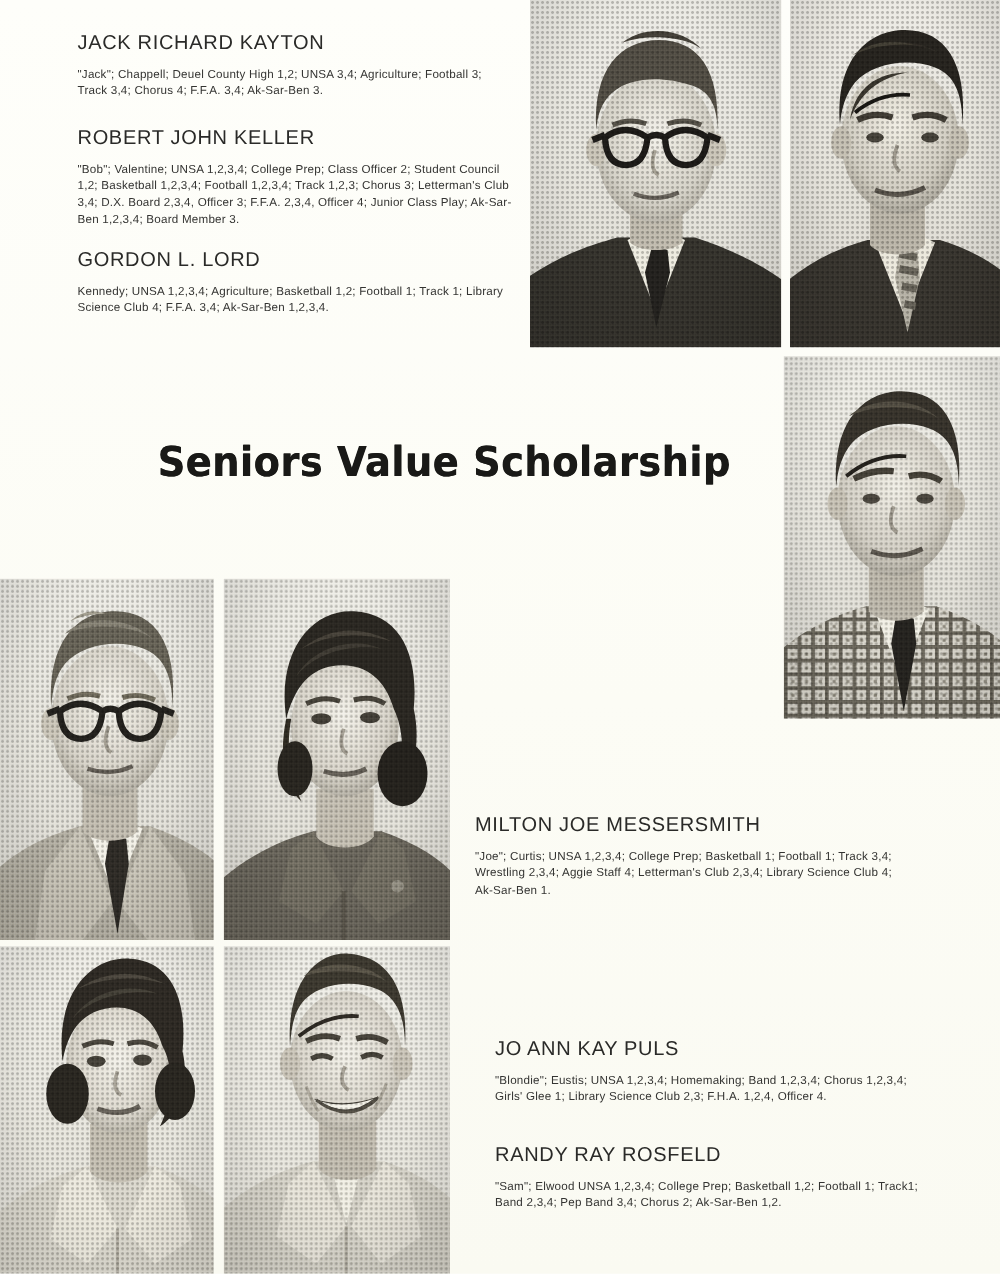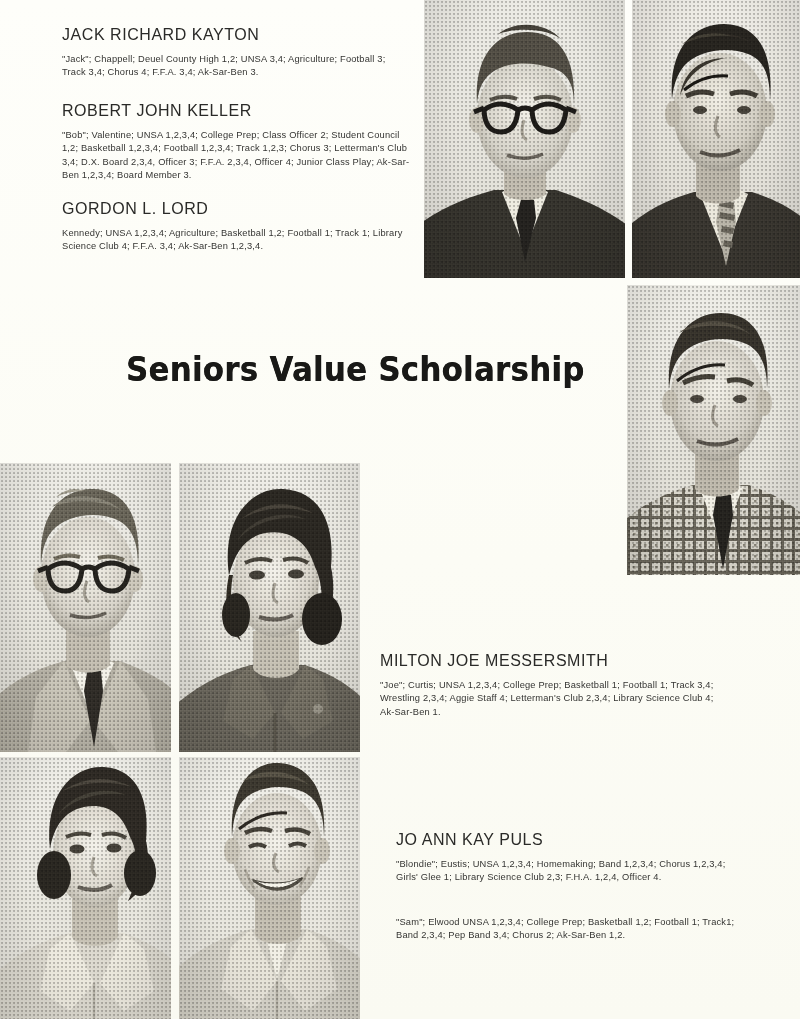--- a/index.html
+++ b/index.html
@@ -127,20 +127,21 @@
     <div class="acts">"Joe"; Curtis; UNSA 1,2,3,4; College Prep; Basketball 1; Football 1; Track 3,4; Wrestling 2,3,4; Aggie Staff 4; Letterman's Club 2,3,4; Library Science Club 4; Ak-Sar-Ben 1.</div>
   </div>
 
 
   <div class="entry" style="left:396px; top:831px; width:348px;">
     <div class="name">JO ANN KAY PULS</div>
     <div class="acts">"Blondie"; Eustis; UNSA 1,2,3,4; Homemaking; Band 1,2,3,4; Chorus 1,2,3,4; Girls' Glee 1; Library Science Club 2,3; F.H.A. 1,2,4, Officer 4.</div>
   </div>
 
   <div class="entry" style="left:396px; top:916px; width:348px;">
+    <div class="name">RANDY RAY ROSFELD</div>
     <div class="acts">"Sam"; Elwood UNSA 1,2,3,4; College Prep; Basketball 1,2; Football 1; Track1; Band 2,3,4; Pep Band 3,4; Chorus 2; Ak-Sar-Ben 1,2.</div>
   </div>
 
   <div class="photo" style="left:424px; top:0px; width:201px; height:278px;">
     <svg viewBox="0 0 201 278" preserveAspectRatio="none">
       <defs>
         <linearGradient id="bgA" x1="0" y1="0" x2="0" y2="1">
           <stop offset="0%" stop-color="#ebeae4"></stop>
             <stop offset="100%" stop-color="#dedcd5"></stop>
         </linearGradient>

